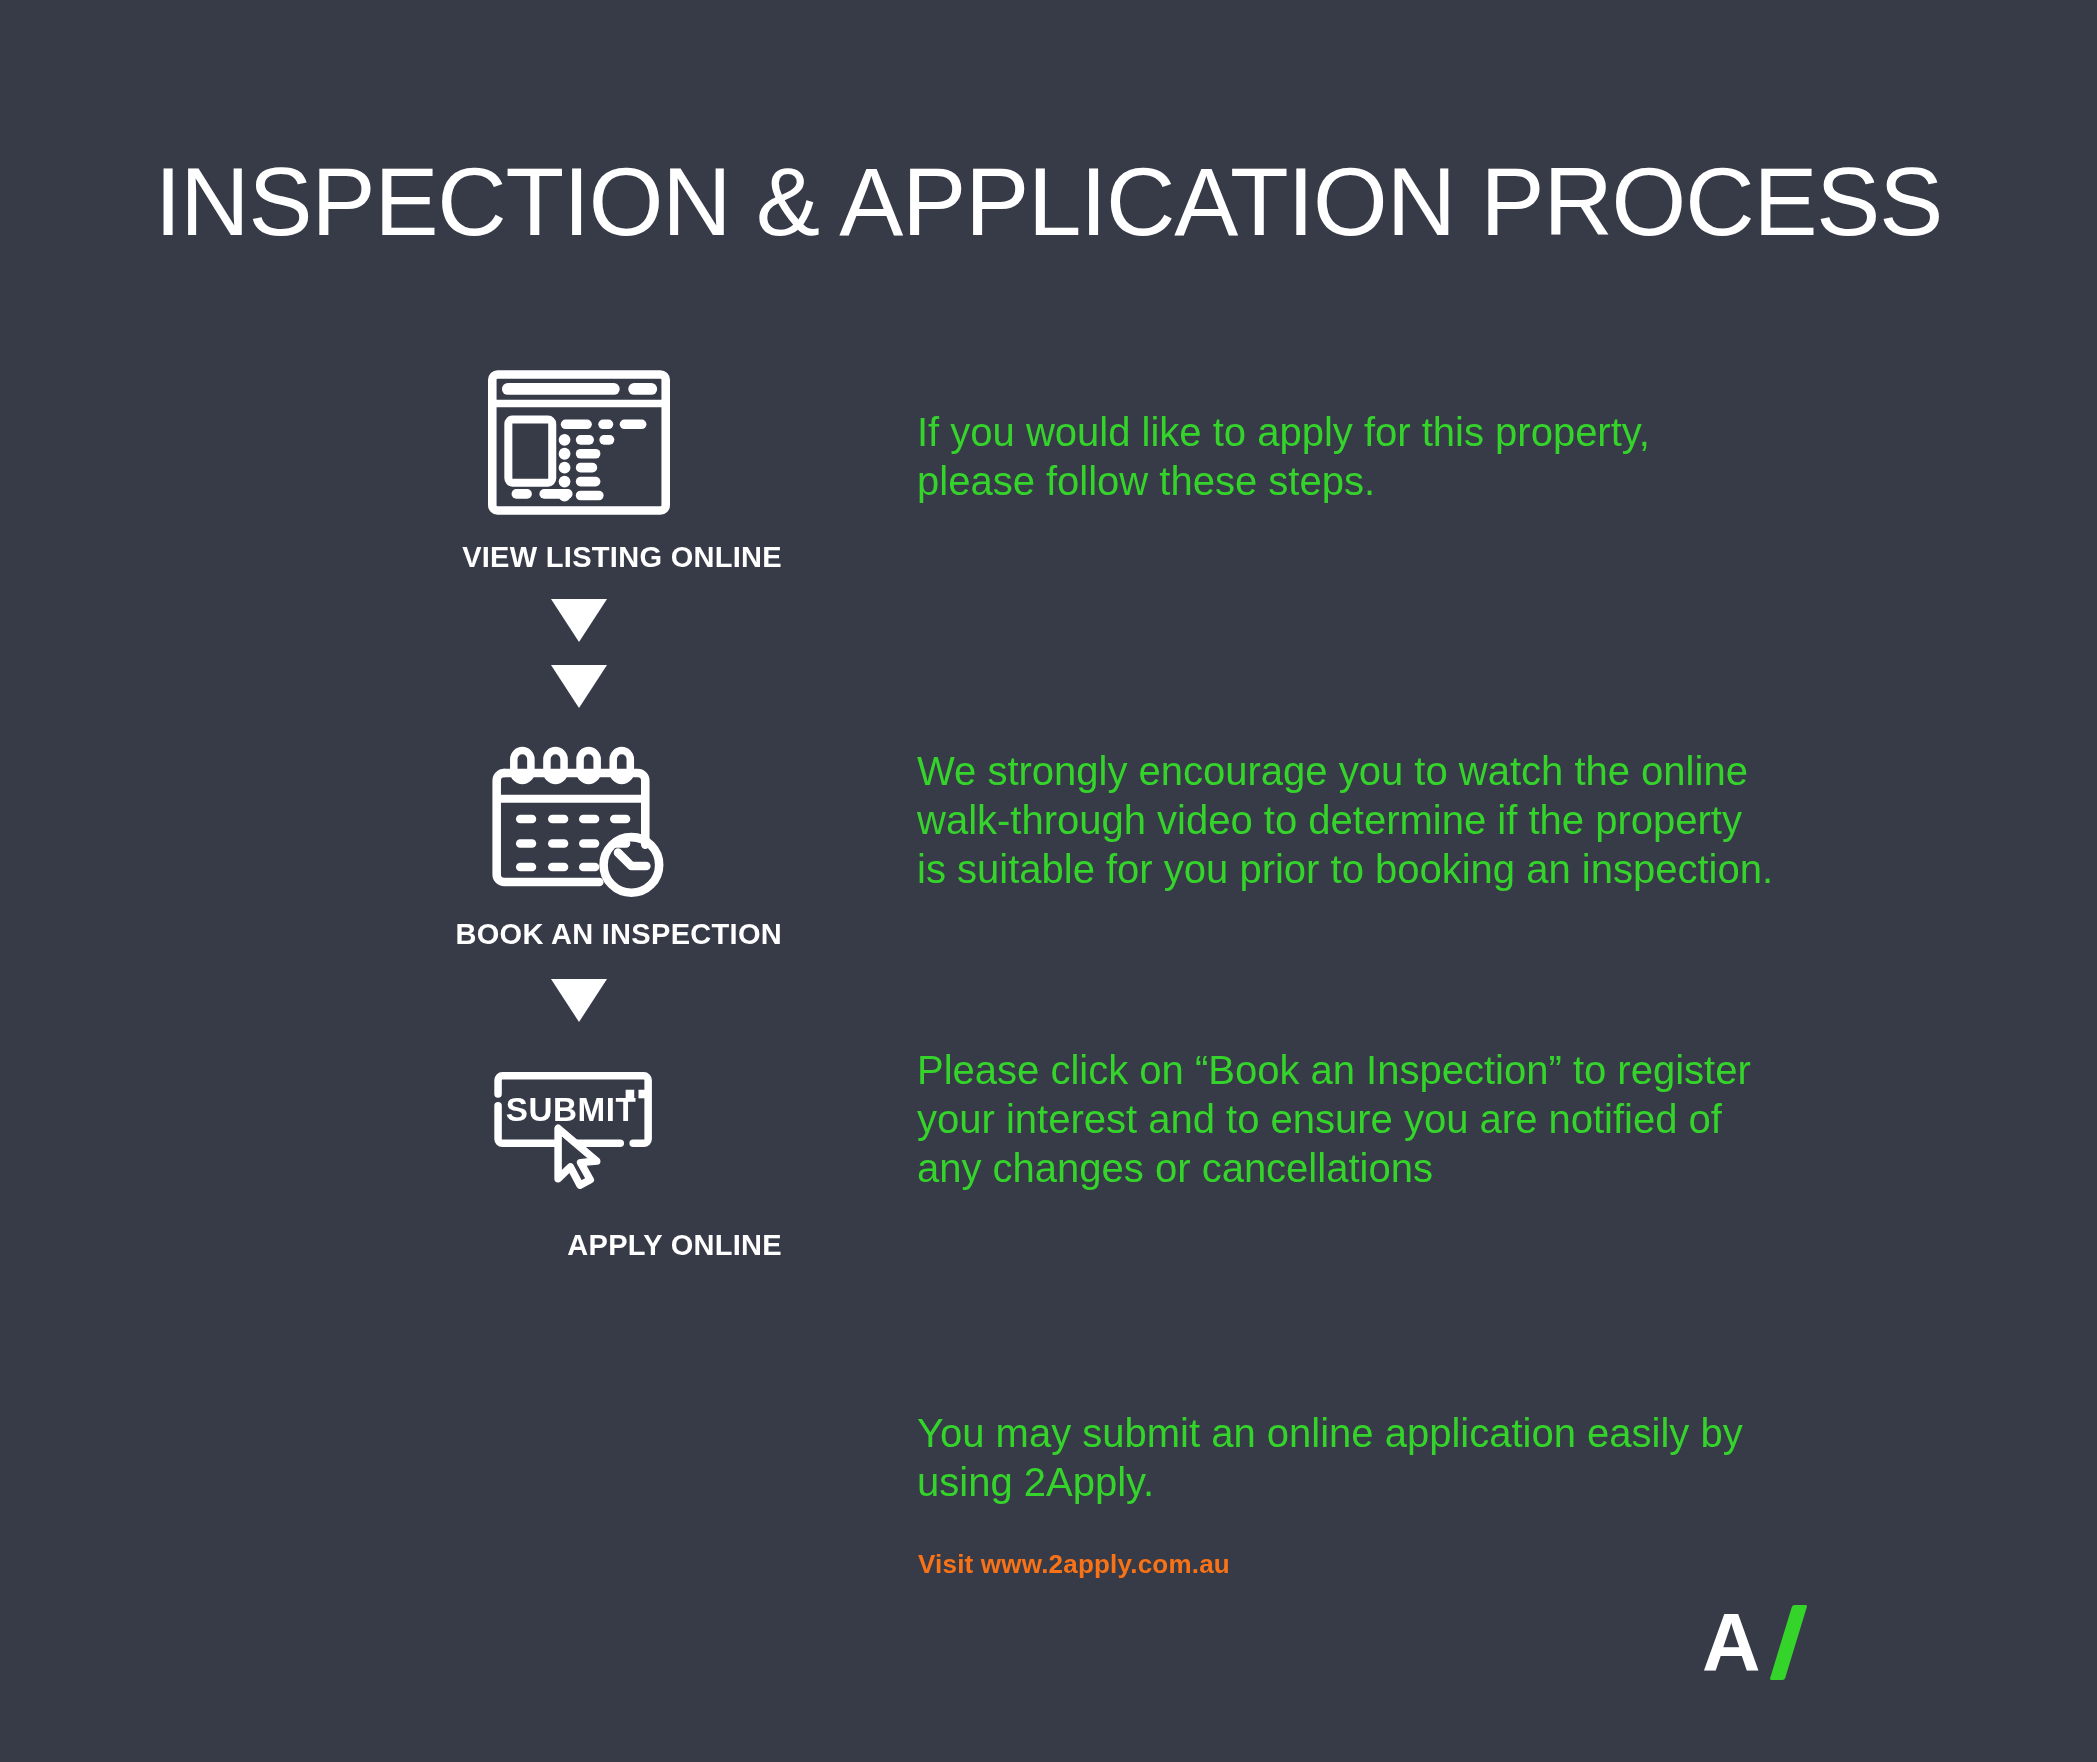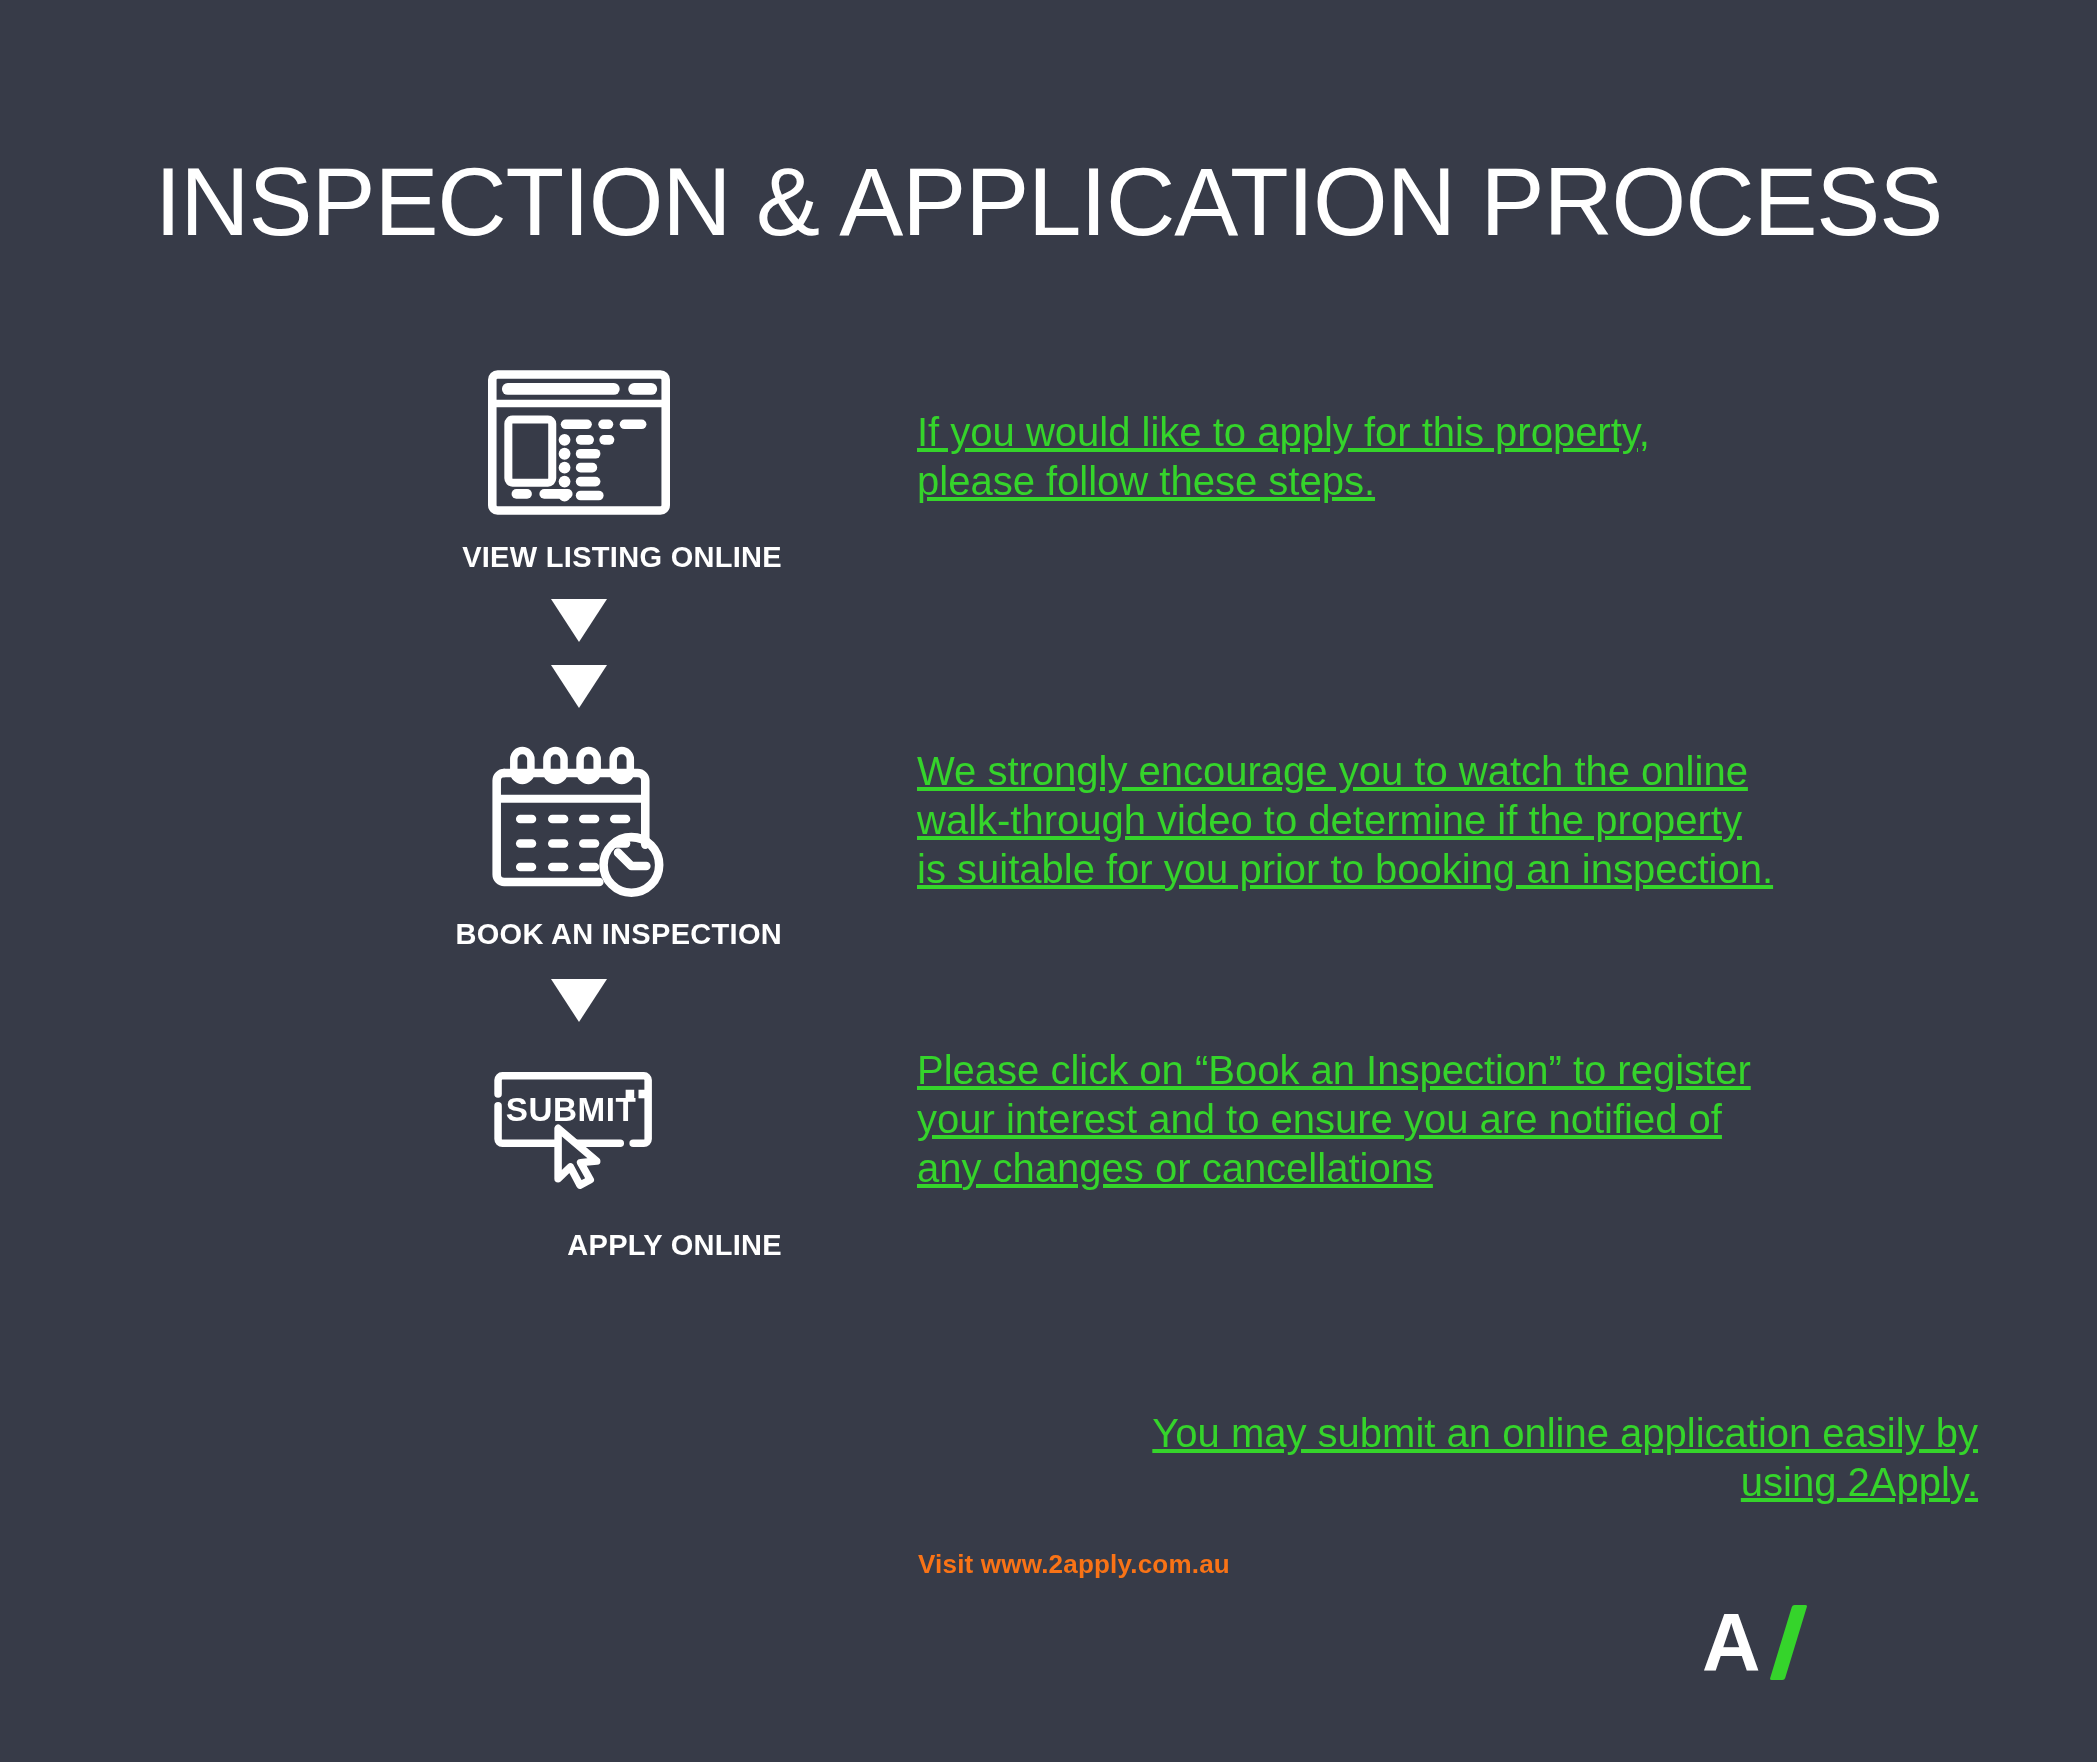--- a/index.html
+++ b/index.html
@@ -79,26 +79,25 @@
   
   .copy {
     position: absolute;
     left: 917px;
     color: #35d42b;
     font-size: 40px;
     line-height: 1.22;
     font-weight: 400;
     white-space: pre-line;
     letter-spacing: 0px;
-    text-decoration: underline;
   }
   #copy-1 { top: 408px;  width: 1099px; }
   #copy-2 { top: 734px; width: 1104px; margin-top: 13px; }
   #copy-3 { top: 1046px; width: 1072px; }
-  #copy-4 { top: 1409px; width: 1061px; text-align: right; }
+  #copy-4 { top: 1409px; width: 1061px; }
 
   #visit {
     position: absolute;
     left: 918px;
     top: 1549px;
     color: #f97316;
     font-size: 26px;
     font-weight: bold;
     letter-spacing: 0.2px;
   }

